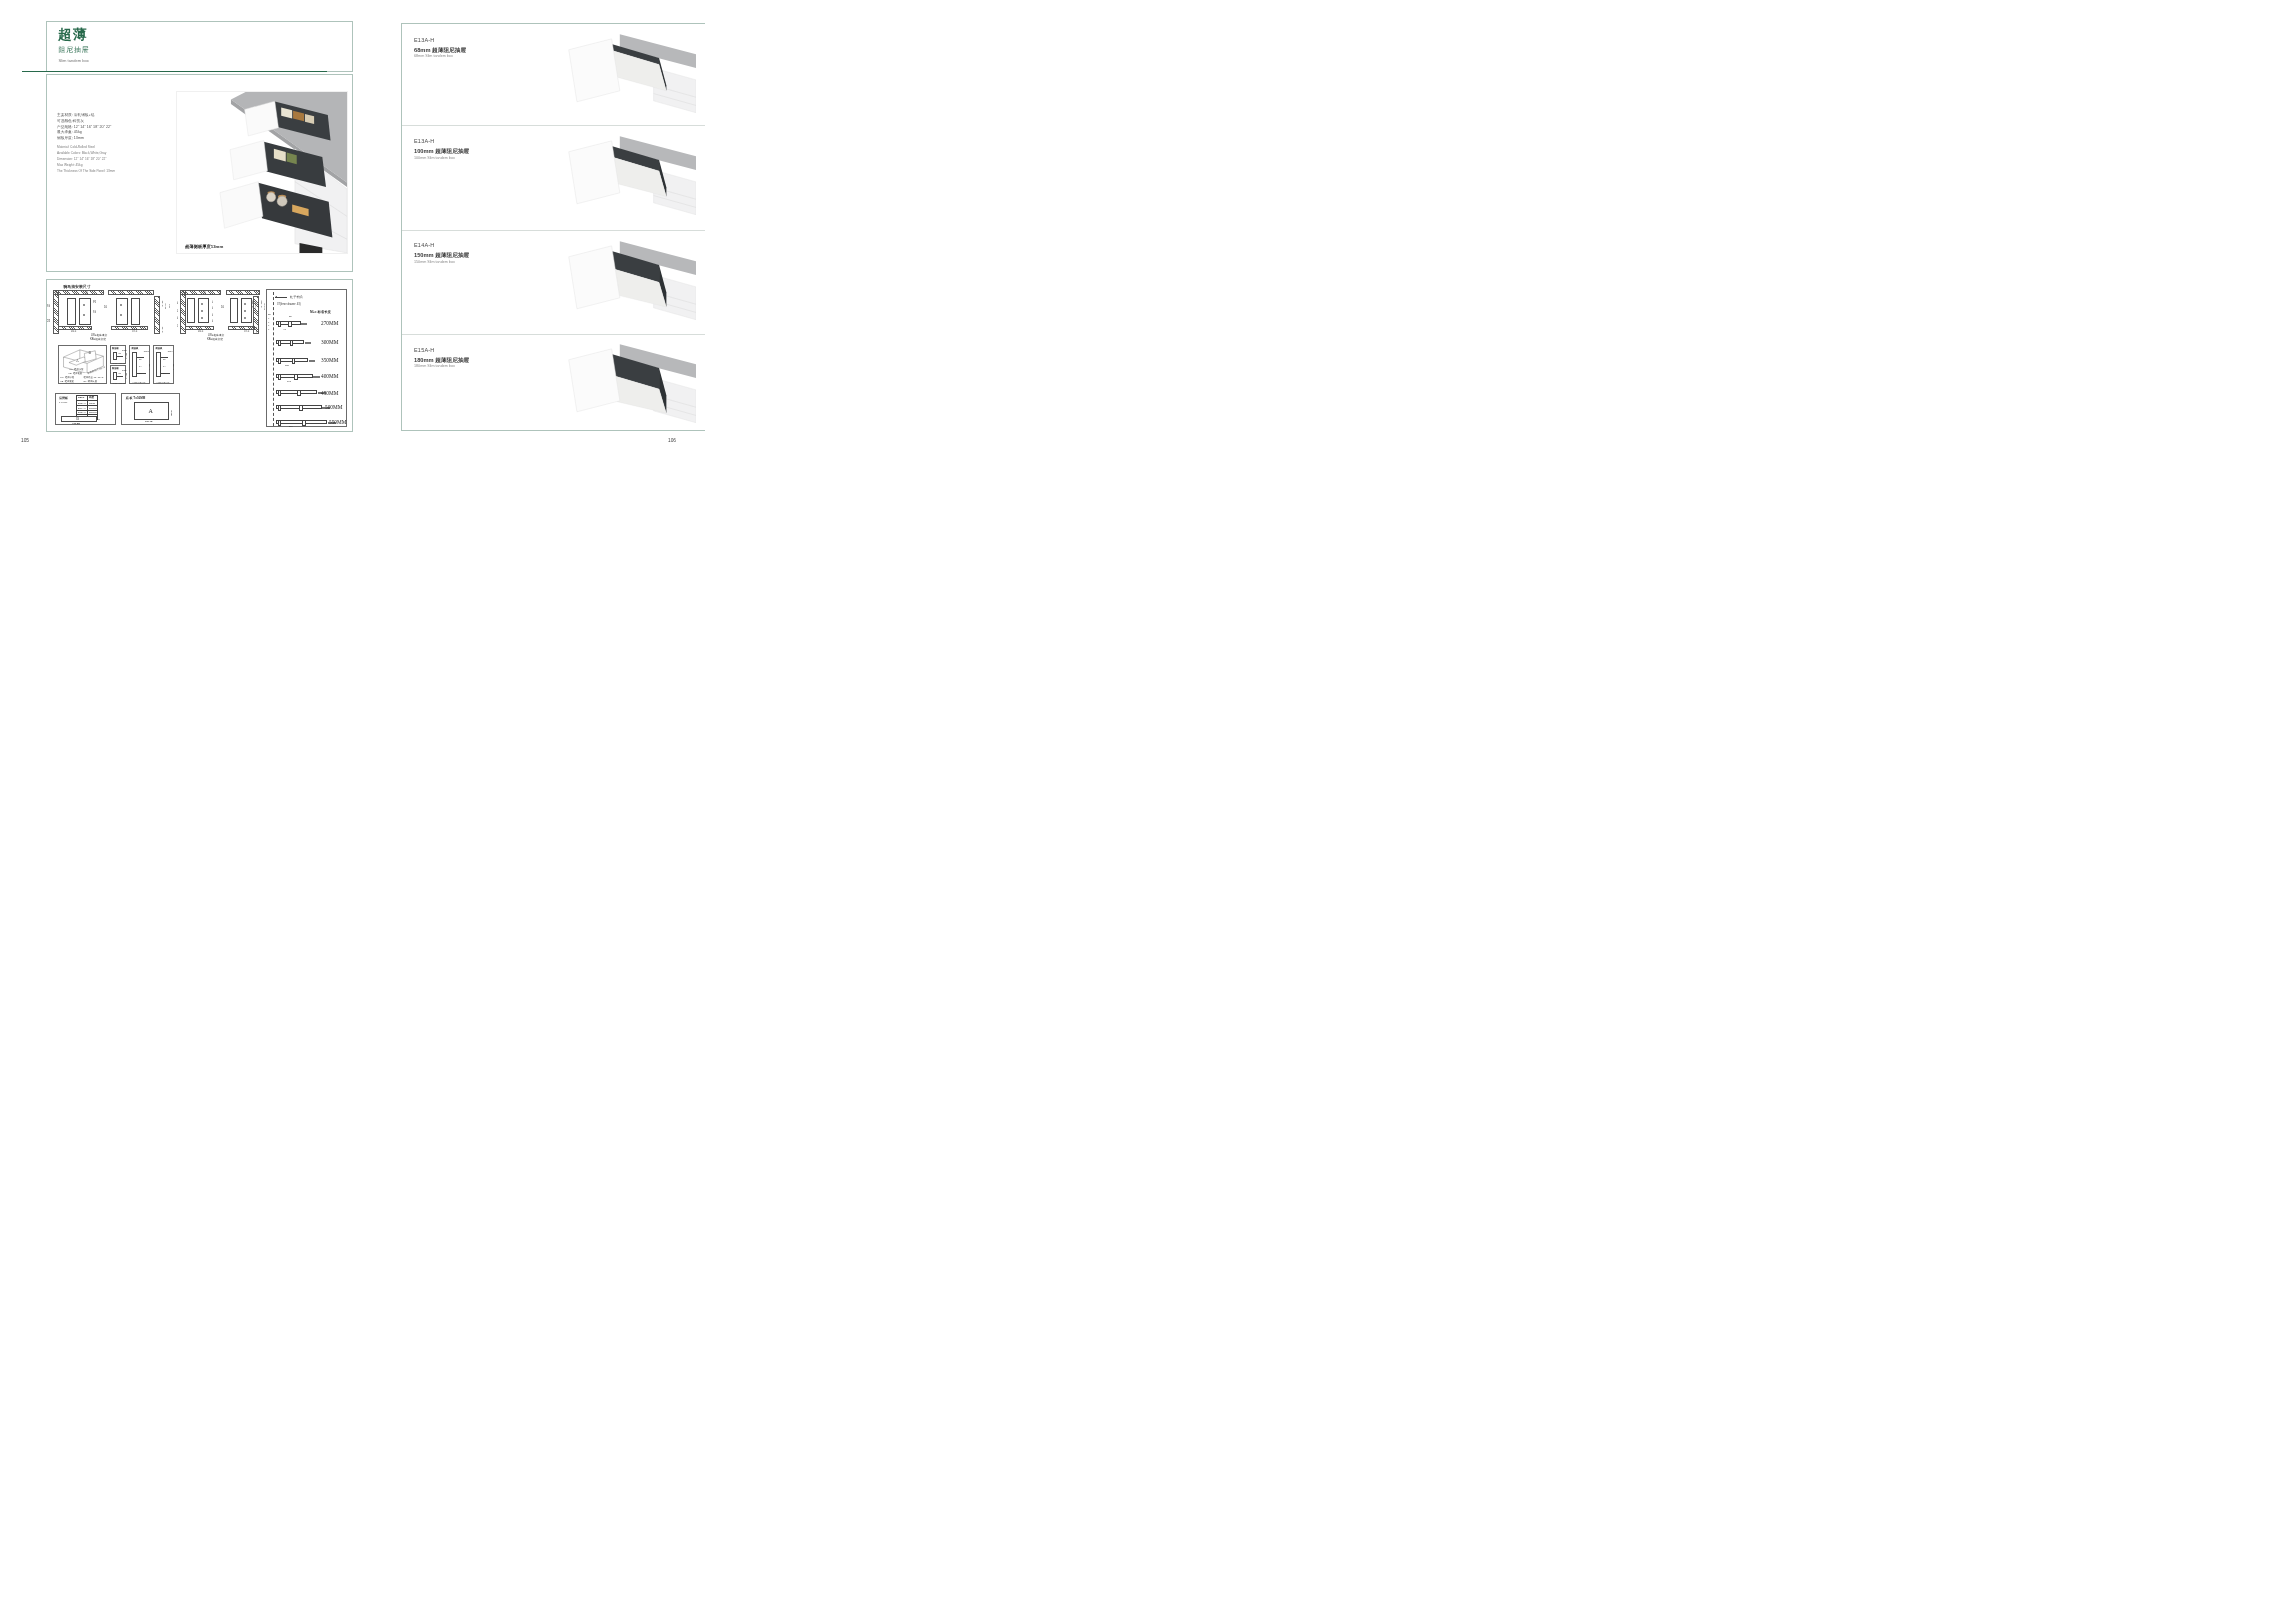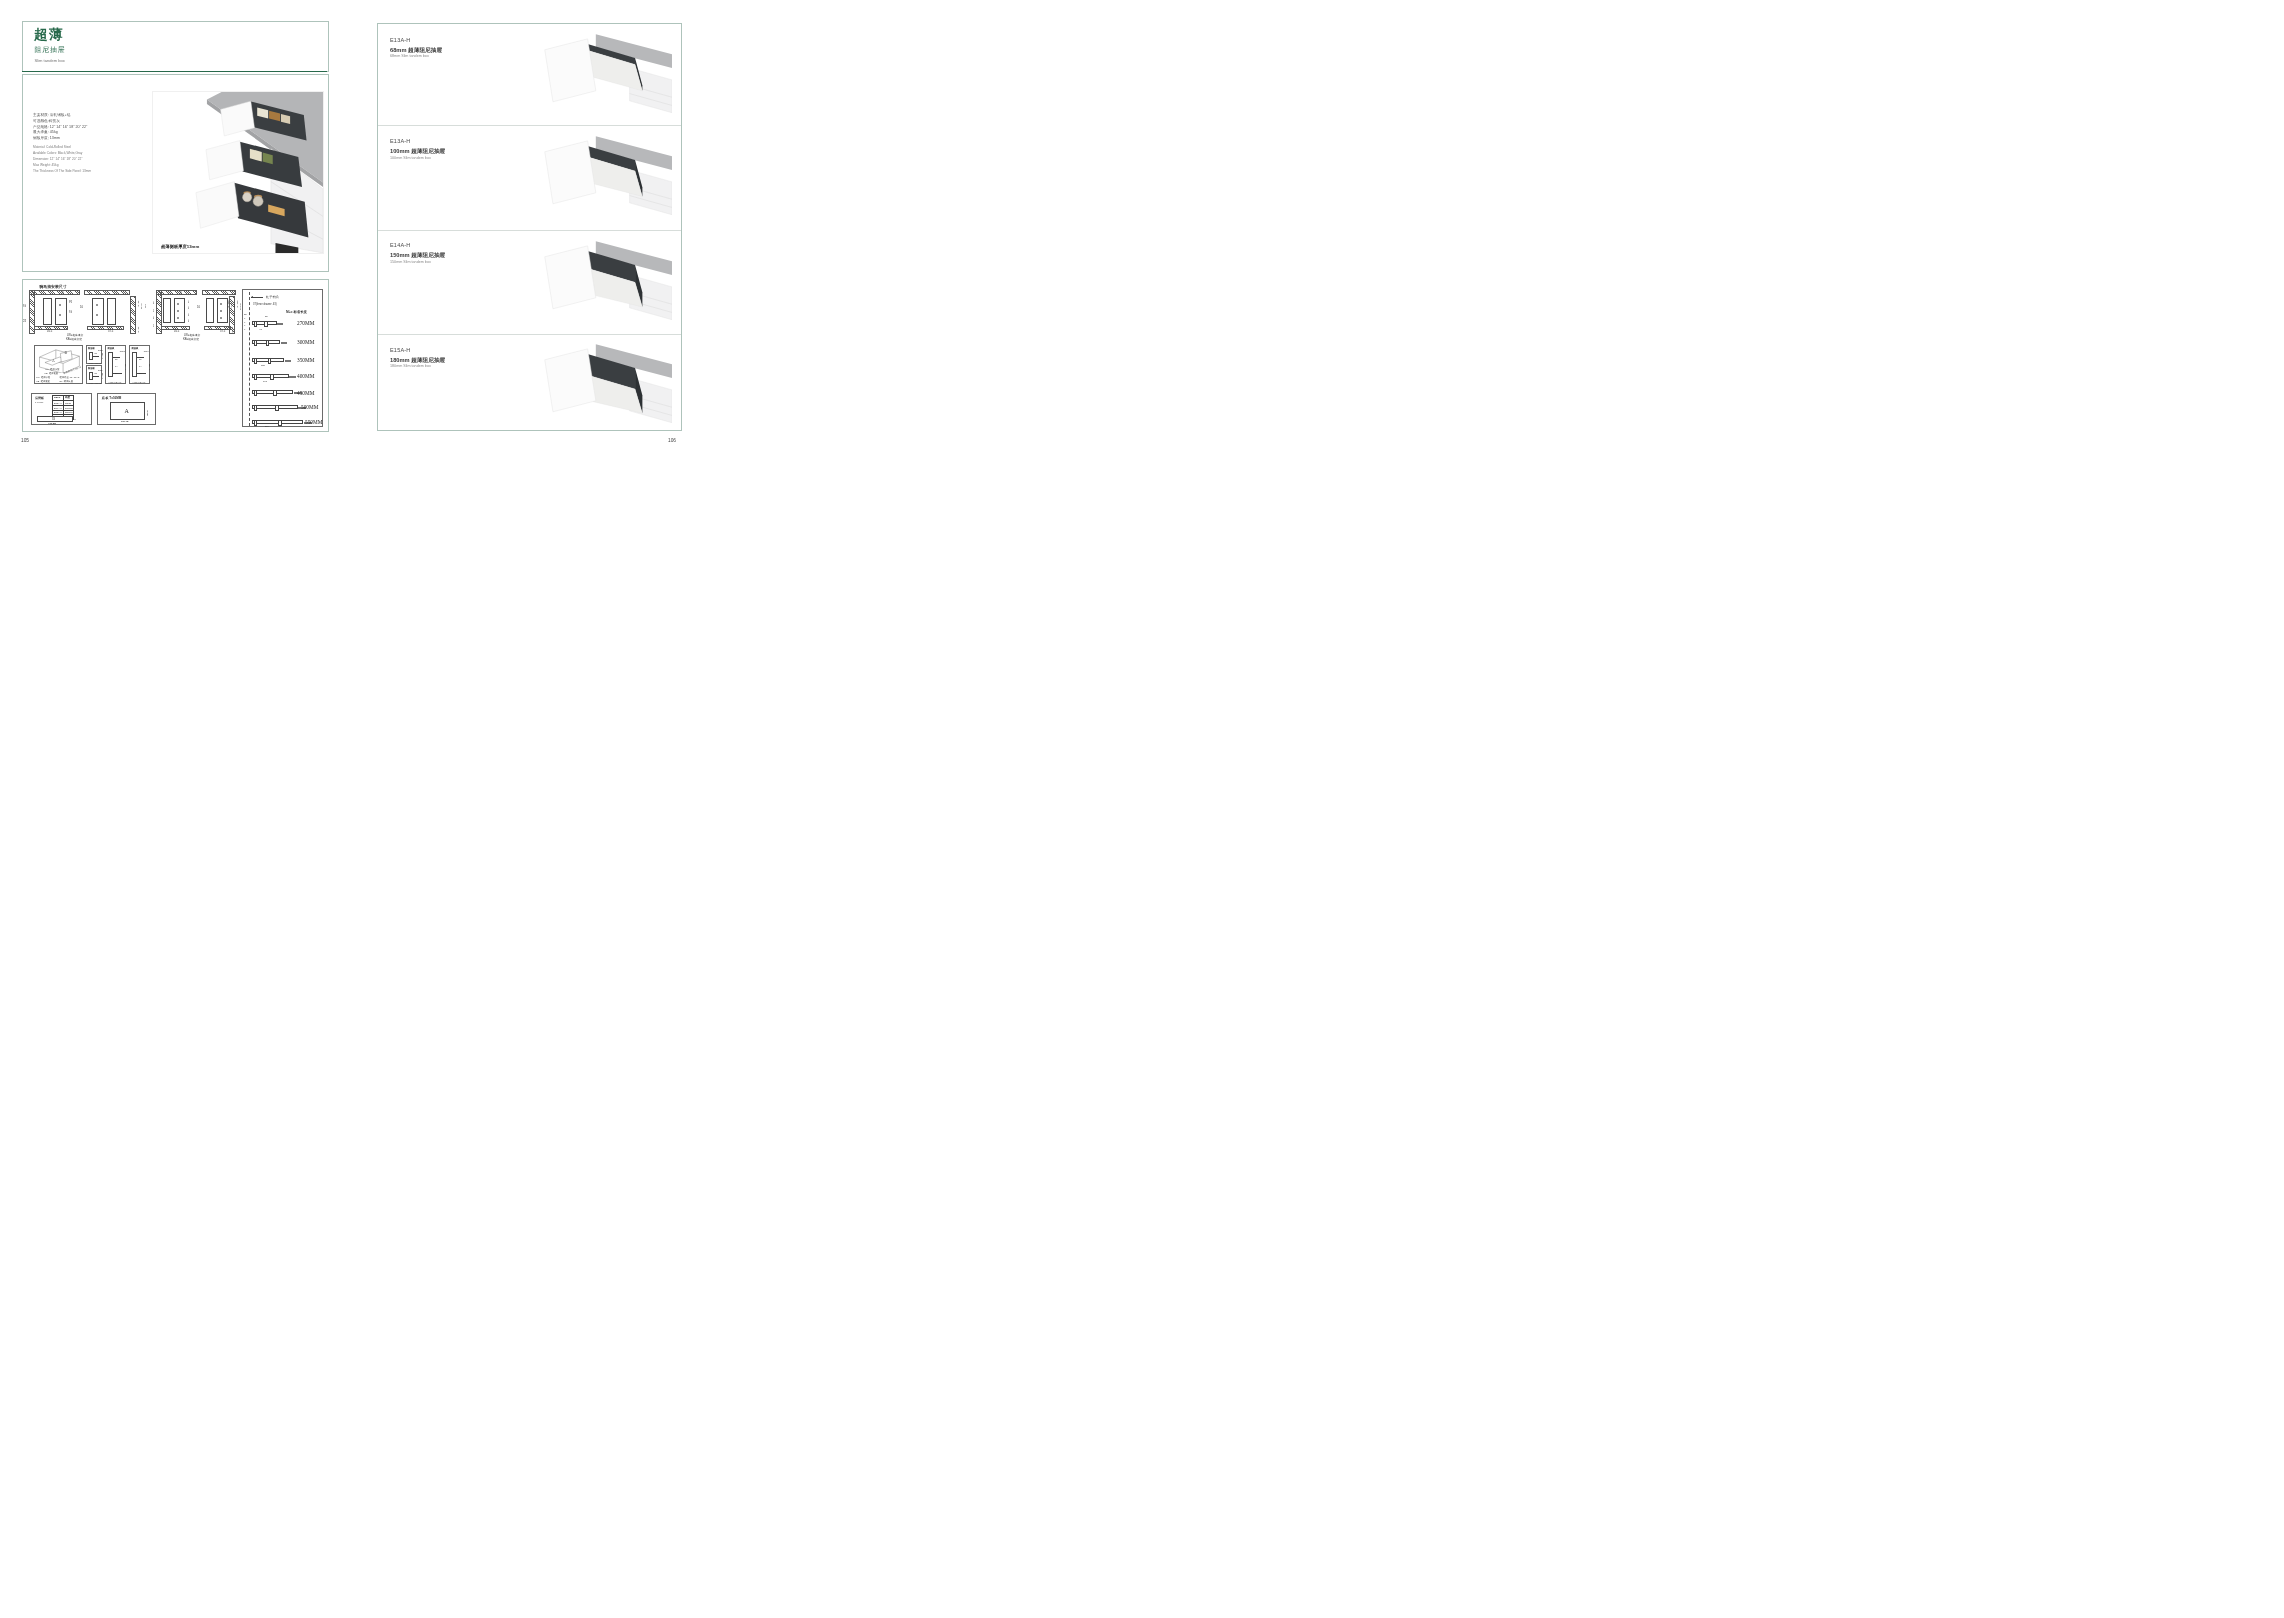--- a/index.html
+++ b/index.html
@@ -1,19 +1,19 @@
 <!DOCTYPE html>
 <html style="font-size:7.3px"><head>
 <meta charset="utf-8">
 <style>
   html,body{margin:0;padding:0;background:#ffffff;}
   body{font-family:"Liberation Sans",sans-serif;color:#3c3c3c;}
   .canvas{position:relative;width:705px;height:460px;background:#fff;overflow:hidden;}
   .abs{position:absolute;}
-  .box{position:absolute;border:0.5px solid #aec3bb;background:#fff;}
+  .box{position:absolute;border:0.5px solid #aec3bb;background:#fff;margin-left:24px;}
   .greenline{position:absolute;background:#27694b;}
   .title-cn{font-size:13.7px;font-weight:bold;color:#27694b;letter-spacing:1.4px;}
   .sub-cn{font-size:6.9px;color:#27694b;letter-spacing:0.9px;}
   .sub-en{font-size:4.1px;color:#777;}
   .spec-cn{font-size:3.7px;line-height:5.8px;color:#4f4f4f;white-space:pre;}
   .spec-en{font-size:3.2px;line-height:6px;color:#7c7c7c;white-space:pre;}
   .caption{font-size:4.3px;color:#1c1c1c;font-weight:bold;}
   .dwg-title{font-size:3.9px;font-weight:bold;color:#2e2e2e;}
   .dim{position:absolute;font-size:2.7px;line-height:1;color:#333;white-space:nowrap;}
   .dim5{font-size:2.3px;}

